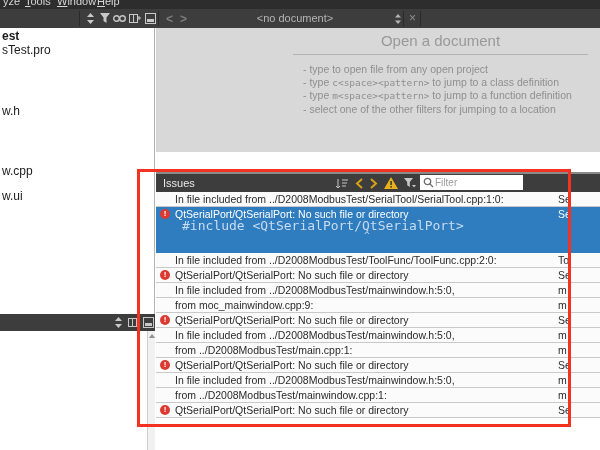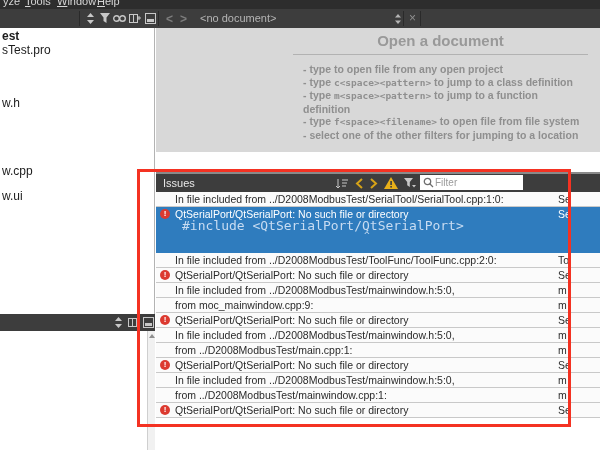--- a/index.html
+++ b/index.html
@@ -6,32 +6,32 @@
   #screen{position:relative;width:600px;height:450px;background:#ffffff;overflow:hidden;
           font-family:"Liberation Sans",sans-serif;-webkit-font-smoothing:antialiased;}
   
   .menubar{position:absolute;left:0;top:0;width:600px;height:9px;background:#2d2d2d;overflow:hidden;}
   .menu-item{position:absolute;top:-6px;color:#d6d6d6;font-size:11px;line-height:14px;}
   .menu-item u{text-decoration:underline;}
   
   .toolbar{position:absolute;left:0;top:9px;width:600px;height:19px;background:#3d3d3d;}
   .tb-sep{position:absolute;top:2px;width:1px;height:15px;background:#2a2a2a;}
   .tb-ic{position:absolute;top:3px;width:13px;height:13px;display:flex;align-items:center;justify-content:center;}
-  .doc-title{position:absolute;left:200px;top:3px;width:190px;color:#b5b5b5;font-size:11px;}
+  .doc-title{position:absolute;left:200px;top:3px;width:190px;text-align:center;color:#b5b5b5;font-size:11px;}
   .nav-ch{position:absolute;top:3px;color:#7d7d7d;font-size:12px;font-weight:bold;}
   .close-x{position:absolute;top:2px;color:#8f8f8f;font-size:12px;}
   
   .sidebar{position:absolute;left:0;top:28px;width:155px;height:422px;background:#ffffff;border-right:1px solid #b3b3b3;box-sizing:border-box;}
   .tree-item{position:absolute;left:2px;font-size:12px;color:#1c1c1c;white-space:nowrap;}
   .tree-item.bold{font-weight:bold;}
   .pane2-header{position:absolute;left:0;top:286px;width:155px;height:17px;background:#3d3d3d;}
   .sb-scroll{position:absolute;left:147px;top:303px;width:8px;height:119px;background:#f1f1f1;border-left:1px solid #cfcfcf;box-sizing:border-box;}
   .scroll-up{position:absolute;left:1px;top:3px;width:0;height:0;border-left:3px solid transparent;border-right:3px solid transparent;border-bottom:4px solid #8f8f8f;}
   
-  .welcome{position:absolute;left:156px;top:28px;width:444px;height:124px;background:#d8d8d8;overflow:hidden;font-weight:bold;}
+  .welcome{position:absolute;left:156px;top:28px;width:444px;height:124px;background:#d8d8d8;overflow:hidden;}
   .w-inner{position:absolute;left:137px;top:4px;width:295px;}
   .w-title{text-align:center;font-size:15px;color:#999999;}
   .w-hr{margin-top:5px;border:none;border-top:1px solid #b2b2b2;}
   .w-bullets{margin-top:6px;color:#8f8f8f;font-size:10.5px;line-height:15px;}
   .w-bullet:before{content:"• ";}
   .w-sub{margin-left:10px;line-height:12.5px;font-size:10.5px;color:#8f8f8f;}
   .w-code{font-family:"DejaVu Sans Mono",monospace;font-size:9.5px;}
   
   .issues{position:absolute;left:156px;top:172px;width:444px;height:333px;background:#ffffff;border-top:2px solid #8a8a8a;box-sizing:border-box;}
   .issues-header{position:absolute;left:0;top:0px;width:444px;height:18px;background:#3d3d3d;}
@@ -111,21 +111,21 @@
       </span>
     <div class="tb-sep" style="left:403px"></div>
     <span class="close-x" style="left:409px">×</span>
     <div class="tb-sep" style="left:420px"></div>
   </div>
 
   <div class="sidebar">
     <div>
         <div class="tree-item bold" style="top: 1px;">est</div>
         <div class="tree-item" style="top: 15px;">sTest.pro</div>
-        <div class="tree-item" style="top: 68px;">w.h</div>
+        <div class="tree-item" style="top: 76px;">w.h</div>
         <div class="tree-item" style="top: 136px;">w.cpp</div>
         <div class="tree-item" style="top: 161px;">w.ui</div>
       </div>
     <div class="pane2-header">
       <span class="tb-ic" style="left:112px;top:2px">
         <svg width="9" height="11">
             <path d="M4.5 0 L8 4 H1 Z M4.5 11 L1 7 H8 Z" fill="#c8c8c8"></path>
           </svg>
         </span>
       <span class="tb-ic" style="left:127px;top:2px">
@@ -148,21 +148,20 @@
   </div>
 
   <div class="welcome">
     <div class="w-inner">
       <div class="w-title">Open a document</div>
       <hr class="w-hr">
       <div class="w-sub">
           <div>- type to open file from any open project</div>
           <div>- type <span class="w-code">c&lt;space&gt;&lt;pattern&gt;</span> to jump to a class definition</div>
           <div>- type <span class="w-code">m&lt;space&gt;&lt;pattern&gt;</span> to jump to a function definition</div>
-          <div>- type <span class="w-code">f&lt;space&gt;&lt;filename&gt;</span> to open file from file system</div>
           <div>- select one of the other filters for jumping to a location</div>
         </div>
     </div>
   </div>
 
   <div class="issues">
     <div class="issues-header">
       <span class="issues-label">Issues</span>
       <span class="ih-ic" style="left:179px">
         <svg width="12" height="11">

